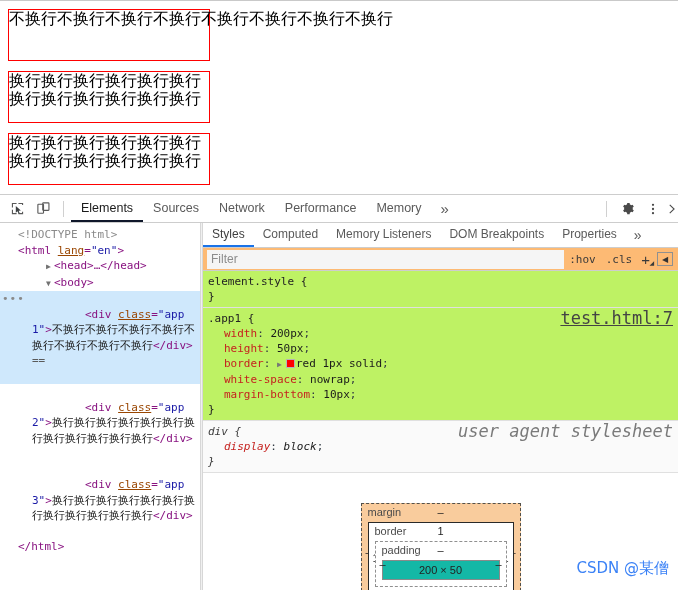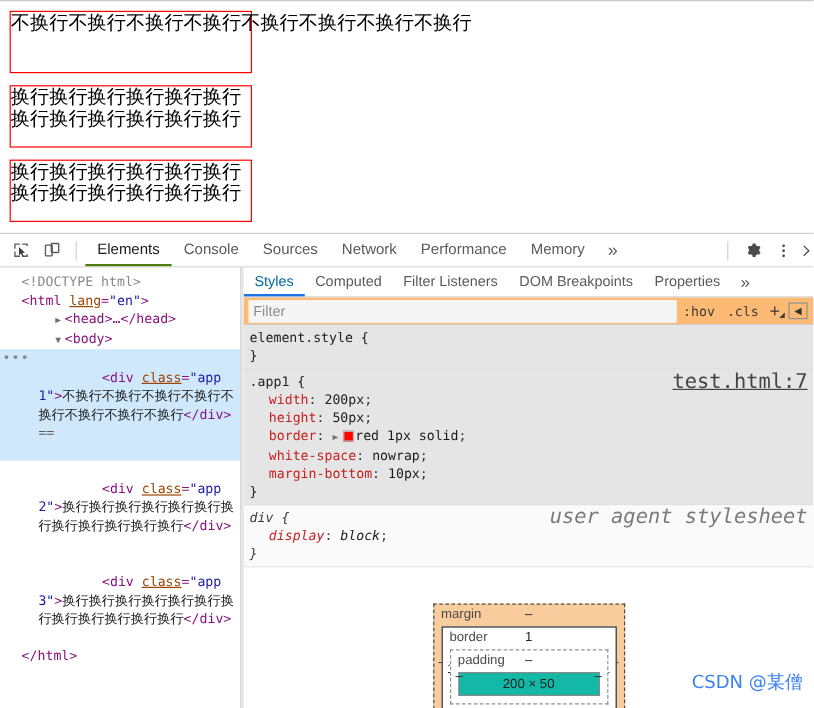--- a/index.html
+++ b/index.html
@@ -98,21 +98,21 @@
     font-size: 12.5px;
     color: #5a5a5a;
     cursor: pointer;
     border-bottom: 2px solid transparent;
     white-space: nowrap;
     box-sizing: border-box;
     height: 27px;
   }
   .dt-tab.active {
     color: #1a1a1a;
-    border-bottom: 2px solid #4d7c0f;
+    border-bottom: 2px solid #0f172a;
   }
   .dt-more {
     padding: 0 9px;
     display: flex;
     align-items: center;
     color: #5a5a5a;
     font-size: 15px;
     cursor: pointer;
     height: 27px;
   }
@@ -211,21 +211,21 @@
     display: flex;
     align-items: center;
     font-size: 12px;
     color: #5a5a5a;
     cursor: pointer;
     border-bottom: 2px solid transparent;
     white-space: nowrap;
     box-sizing: border-box;
   }
   .st-tab.active {
-    color: #0369a1;
+    color: #404040;
     border-bottom: 2px solid #1a73e8;
   }
   .st-more {
     padding: 0 8px;
     display: flex;
     align-items: center;
     color: #5a5a5a;
     font-size: 14px;
     cursor: pointer;
   }
@@ -289,21 +289,21 @@
     box-sizing: border-box;
   }
 
   
   #rules-area {
     flex: 0 0 auto;
     overflow: hidden;
     font-family: "DejaVu Sans Mono", monospace;
     font-size: 11px;
     line-height: 15px;
-    background: #e5e5e5;
+    background: #bef264;
   }
   .rule {
     border-bottom: 1px solid #e0e0e0;
     padding: 3px 0 3px 5px;
     position: relative;
   }
   .rule.ua { background: #fafafa; }
   .sel { color: #222; }
   .sel.ua-sel { font-style: italic; color: #3a3a3a; }
   .origin {
@@ -456,21 +456,20 @@
     </div>
     <div class="tool-icon-btn">
       <svg width="15" height="15" viewBox="0 0 16 16" aria-hidden="true">
         <rect x="2" y="3.5" width="6" height="9.5" rx="0.6" fill="none" stroke="#5a5a5a" stroke-width="1.2"></rect>
         <rect x="7.2" y="2" width="6.6" height="8" rx="0.6" fill="none" stroke="#5a5a5a" stroke-width="1.2"></rect>
       </svg>
     </div>
     <div class="vsep"></div>
     <div class="dt-tabs">
       <div class="dt-tab active">Elements</div>
-      <div class="dt-tab">Console</div>
       <div class="dt-tab">Sources</div>
       <div class="dt-tab">Network</div>
       <div class="dt-tab">Performance</div>
       <div class="dt-tab">Memory</div>
       <div class="dt-more">»</div>
     </div>
     <div class="toolbar-right">
       <div class="vsep"></div>
       <div class="tool-icon-btn">
         <svg width="15" height="15" viewBox="0 0 16 16" aria-hidden="true">
@@ -516,21 +515,21 @@
       <div class="dom-line indent1"><span class="tag">&lt;/html&gt;</span></div>
     </div>
 
     <div id="splitter"></div>
 
     <div id="styles-pane">
 
       <div id="styles-tabbar">
         <div class="st-tab active">Styles</div>
         <div class="st-tab">Computed</div>
-        <div class="st-tab">Filter Listeners</div>
+        <div class="st-tab">Memory Listeners</div>
         <div class="st-tab">DOM Breakpoints</div>
         <div class="st-tab">Properties</div>
         <div class="st-more">»</div>
       </div>
 
       <div id="filter-row">
         <input id="filter-input" type="text" placeholder="Filter" style="">
         <div class="filter-btn">:hov</div>
         <div class="filter-btn">.cls</div>
         <div class="plus-btn">

